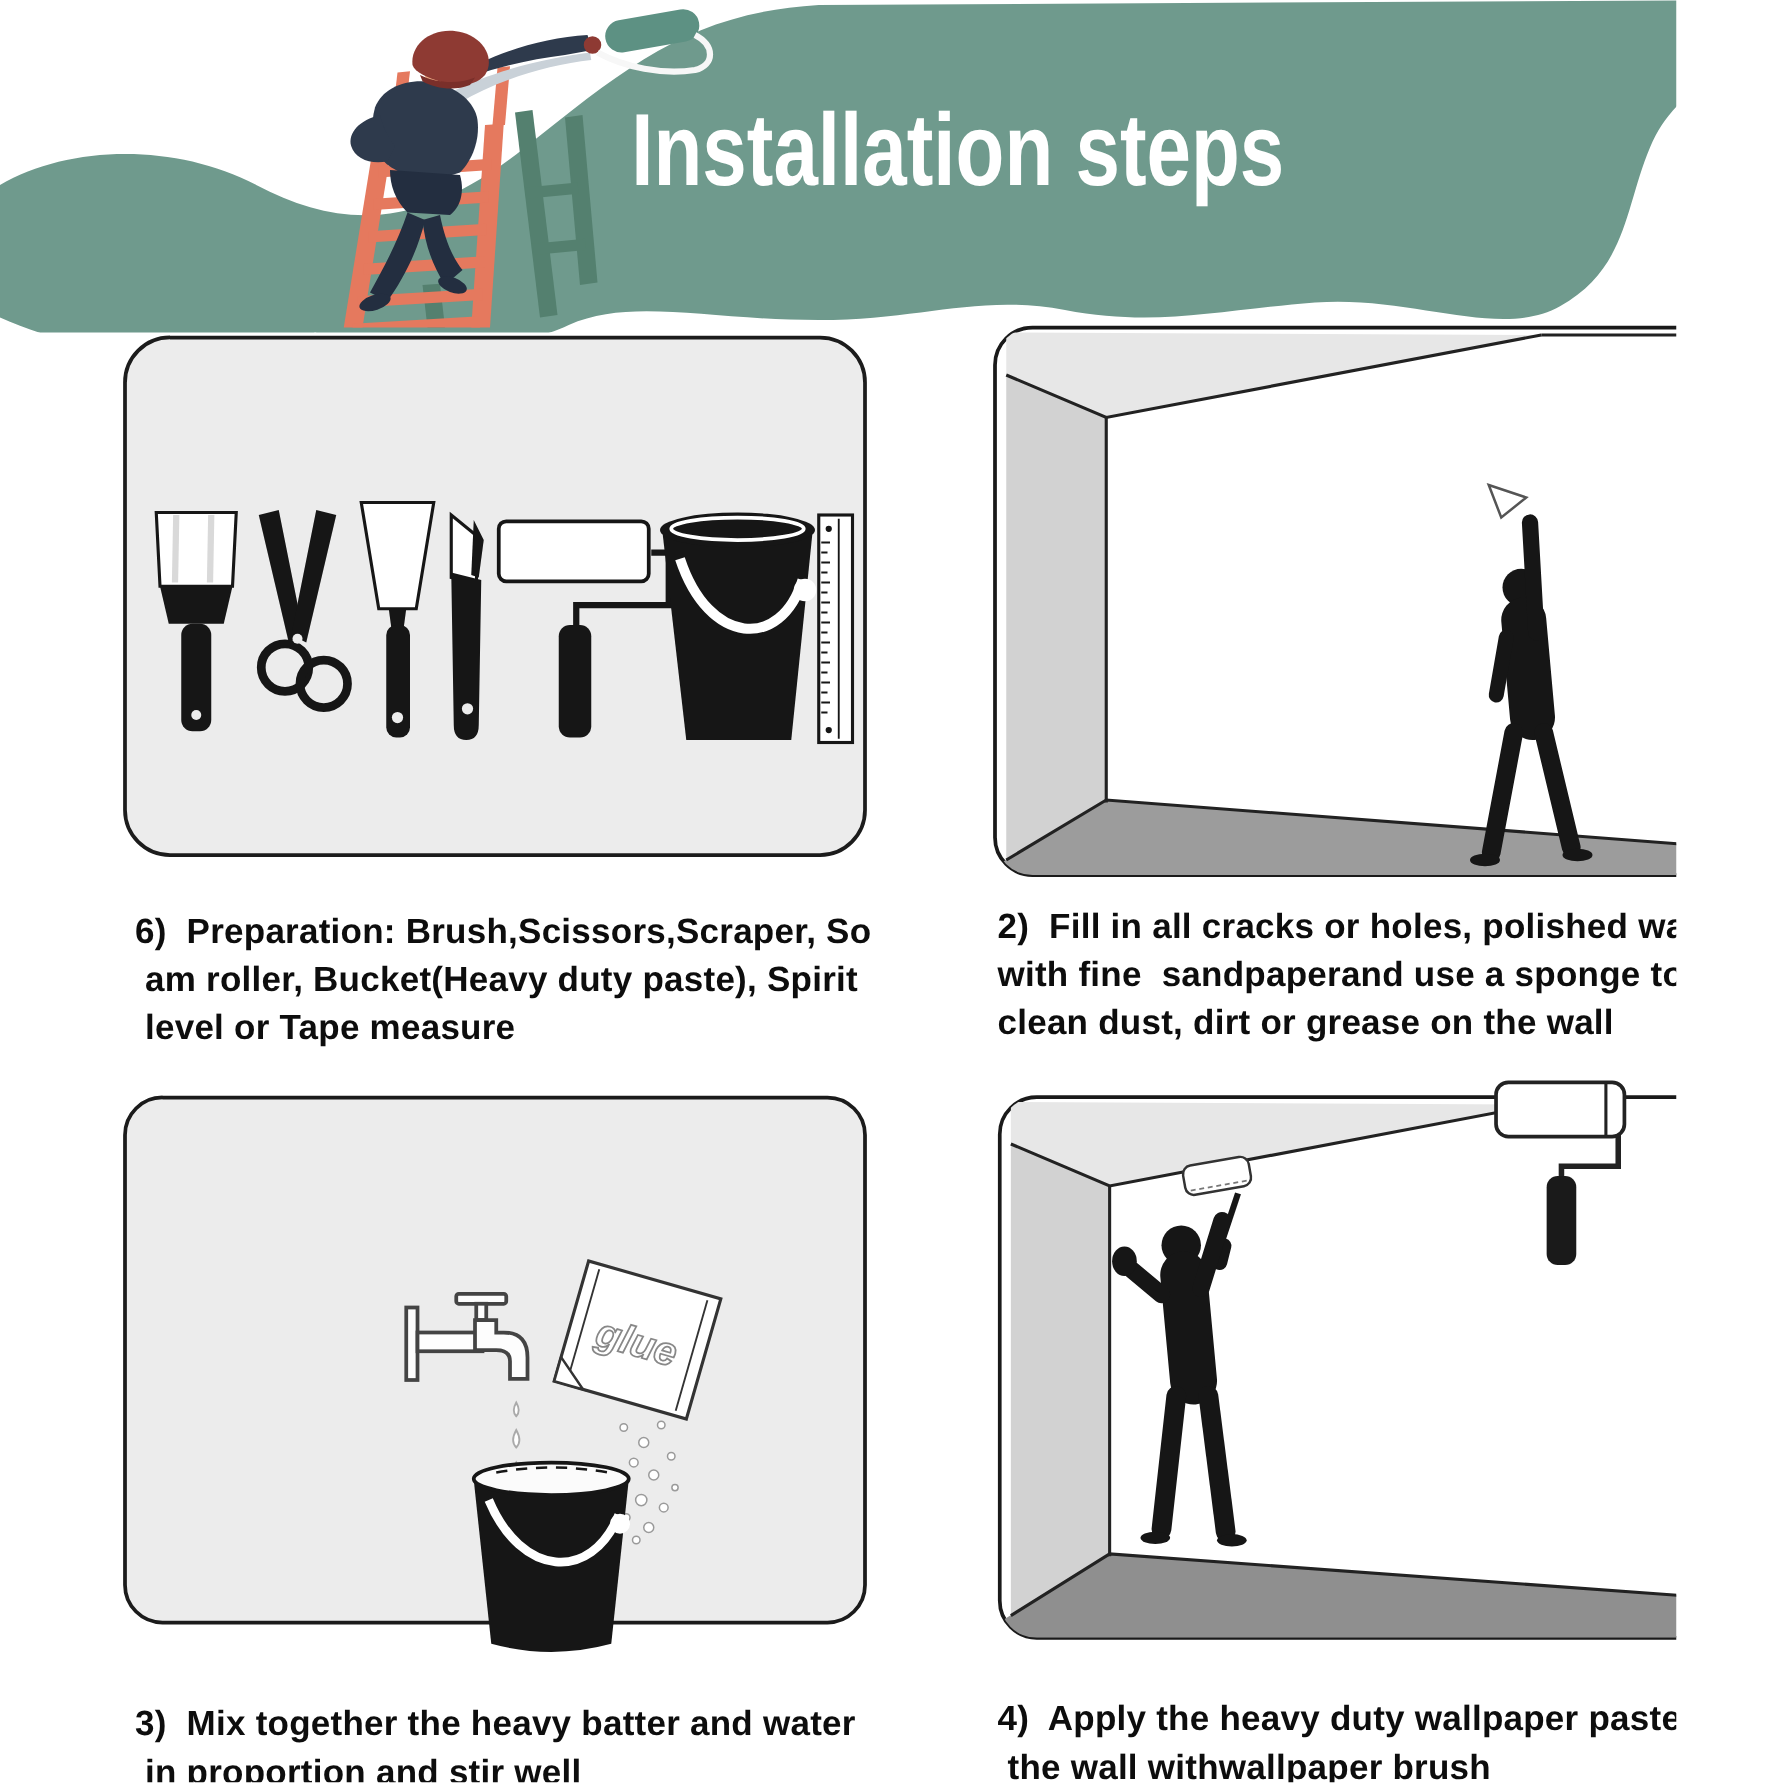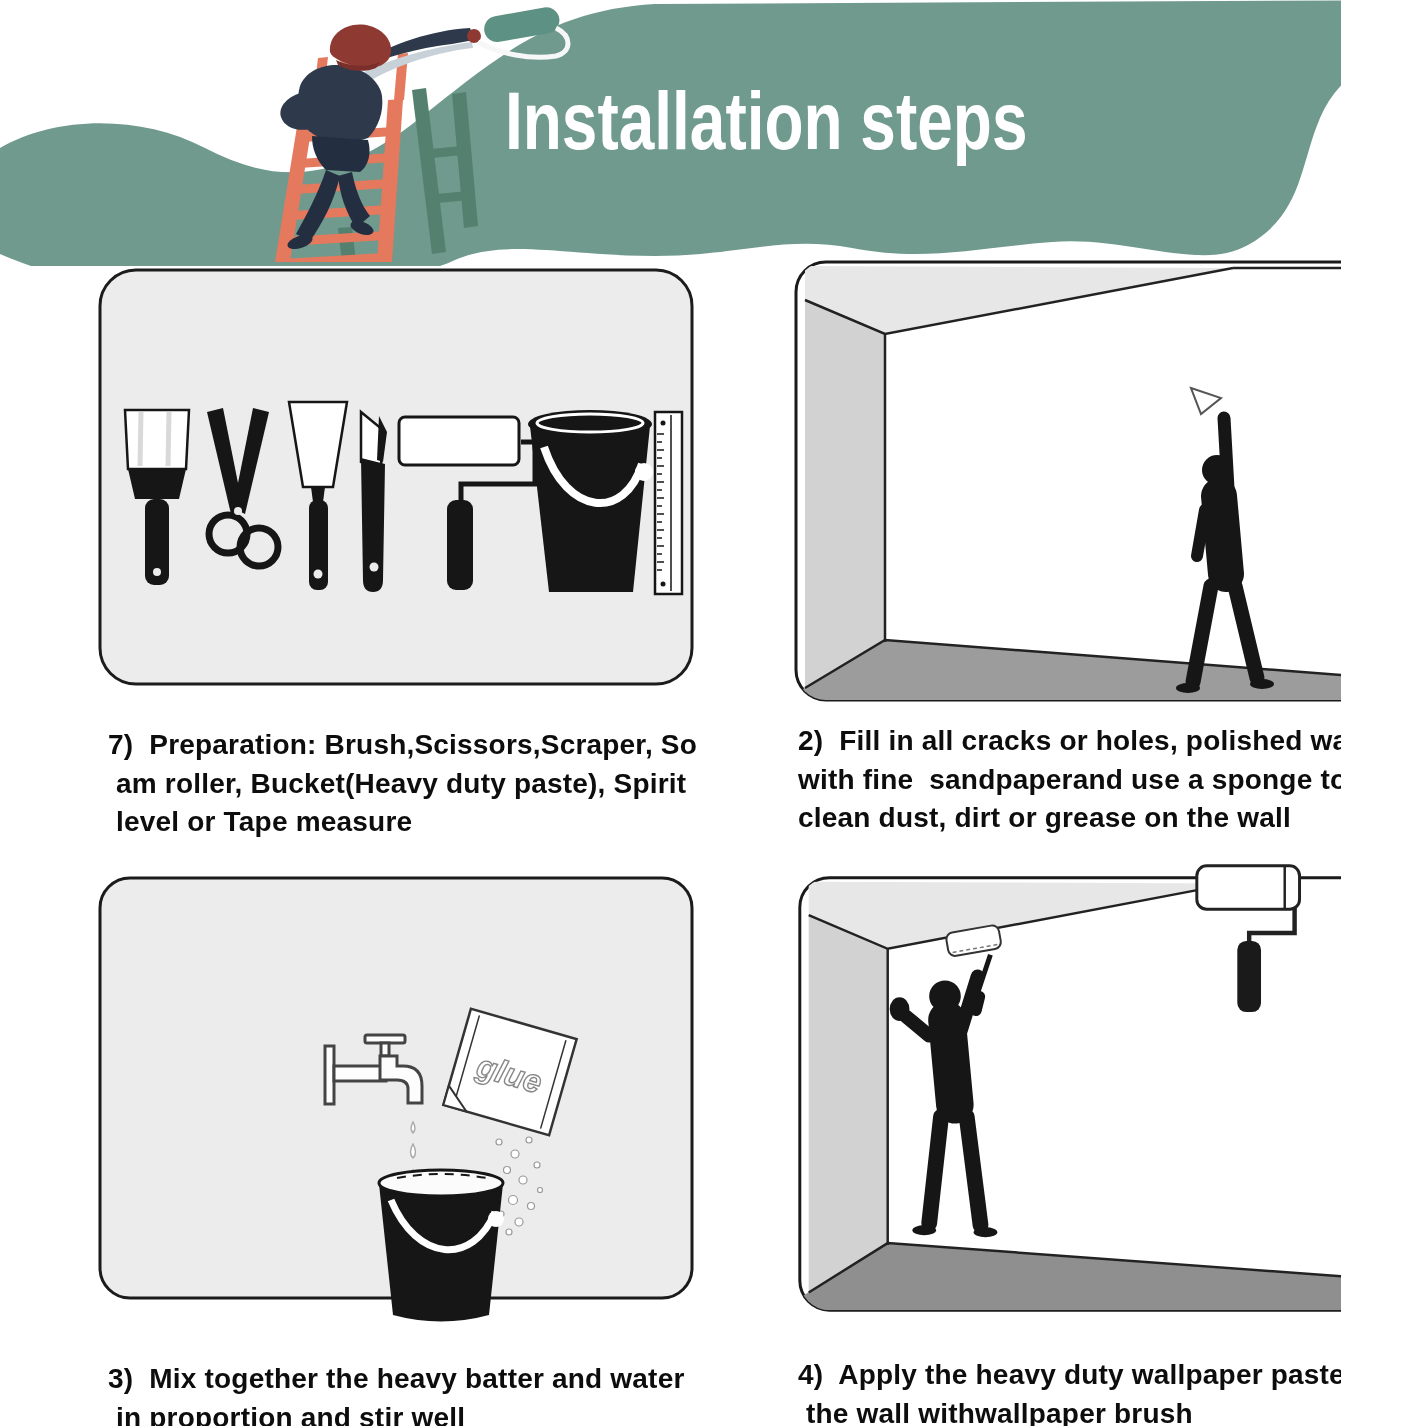--- a/index.html
+++ b/index.html
@@ -293,21 +293,21 @@
     </g>
 
     <g>
       <rect x="405" y="8" width="104" height="44" rx="10" fill="#ffffff" stroke="#222222" stroke-width="3"></rect>
       <line x1="494" y1="9" x2="494" y2="51" stroke="#222222" stroke-width="2.5"></line>
       <path d="M504,50 L504,76 L458,76 L458,86" fill="none" stroke="#222222" stroke-width="4.5"></path>
       <rect x="446" y="84" width="24" height="72" rx="9" fill="#1a1a1a"></rect>
     </g>
   </svg>
 
-  <div id="caption-1" class="abs caption">7)  Preparation: Brush,Scissors,Scraper, So
+  <div id="caption-1" class="abs caption">6)  Preparation: Brush,Scissors,Scraper, So
  am roller, Bucket(Heavy duty paste), Spirit
  level or Tape measure</div>
   <div id="caption-2" class="abs caption">2)  Fill in all cracks or holes, polished wall
 with fine  sandpaperand use a sponge to
 clean dust, dirt or grease on the wall</div>
   <div id="caption-3" class="abs caption">3)  Mix together the heavy batter and water
  in proportion and stir well</div>
   <div id="caption-4" class="abs caption">4)  Apply the heavy duty wallpaper paste on
  the wall withwallpaper brush</div>
 

